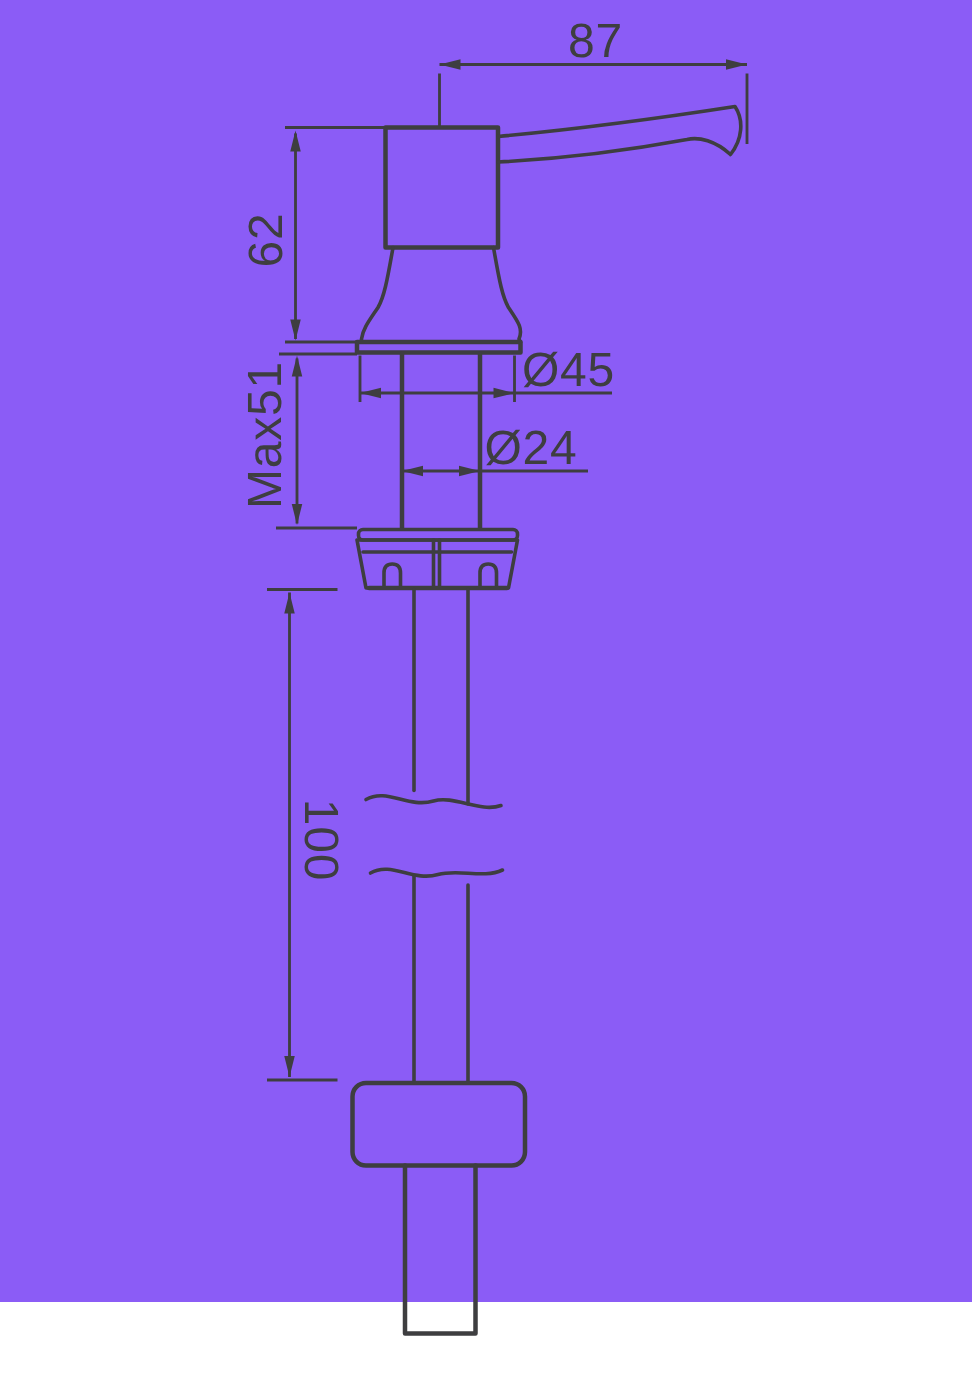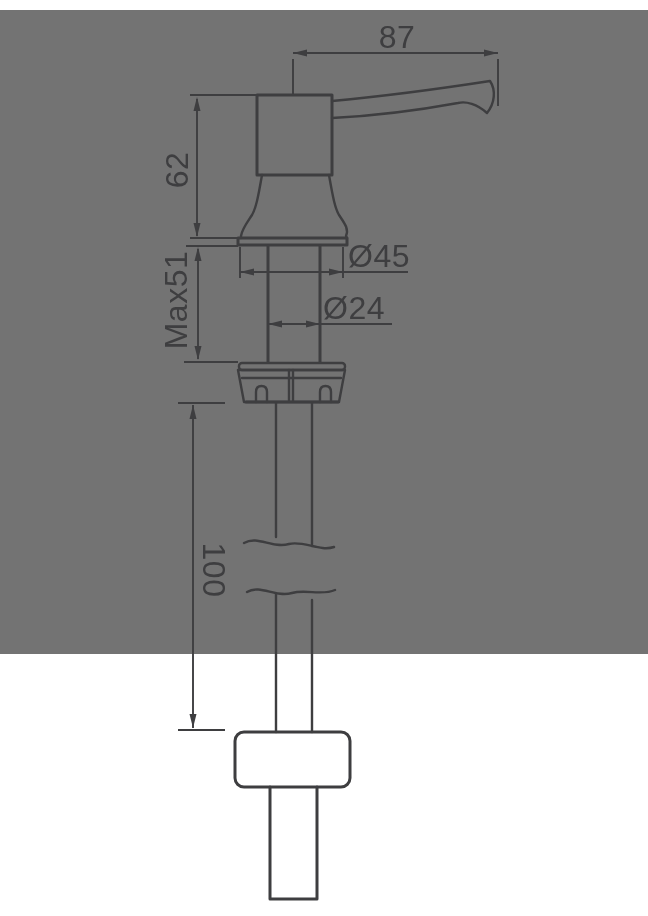--- a/index.html
+++ b/index.html
@@ -6,24 +6,23 @@
     margin: 0;
     padding: 0;
     background: #ffffff;
     width: 648px;
     height: 916px;
     overflow: hidden;
     font-family: "Liberation Sans", "DejaVu Sans", sans-serif;
   }
   .drawing-wrap {
     width: 648px;
-    height: 644px;
+    height: 868px;
     position: relative;
-    background: #737373;
-    margin-top: 10px;
+    background: #8b5cf6;
   }
   svg { display: block; }
   .obj  { stroke: #3e3e40; stroke-width: 3;   fill: none; stroke-linecap: round; stroke-linejoin: round; }
   .obj2 { stroke: #3e3e40; stroke-width: 2.4; fill: none; stroke-linecap: round; stroke-linejoin: round; }
   .dim  { stroke: #3e3e40; stroke-width: 1.9; fill: none; stroke-linecap: butt; }
   .arrw { fill: #3e3e40; stroke: none; }
   .lbl  {
     fill: #3e3e40;
     font-family: "Liberation Sans", "DejaVu Sans", sans-serif;
     font-size: 32px;

